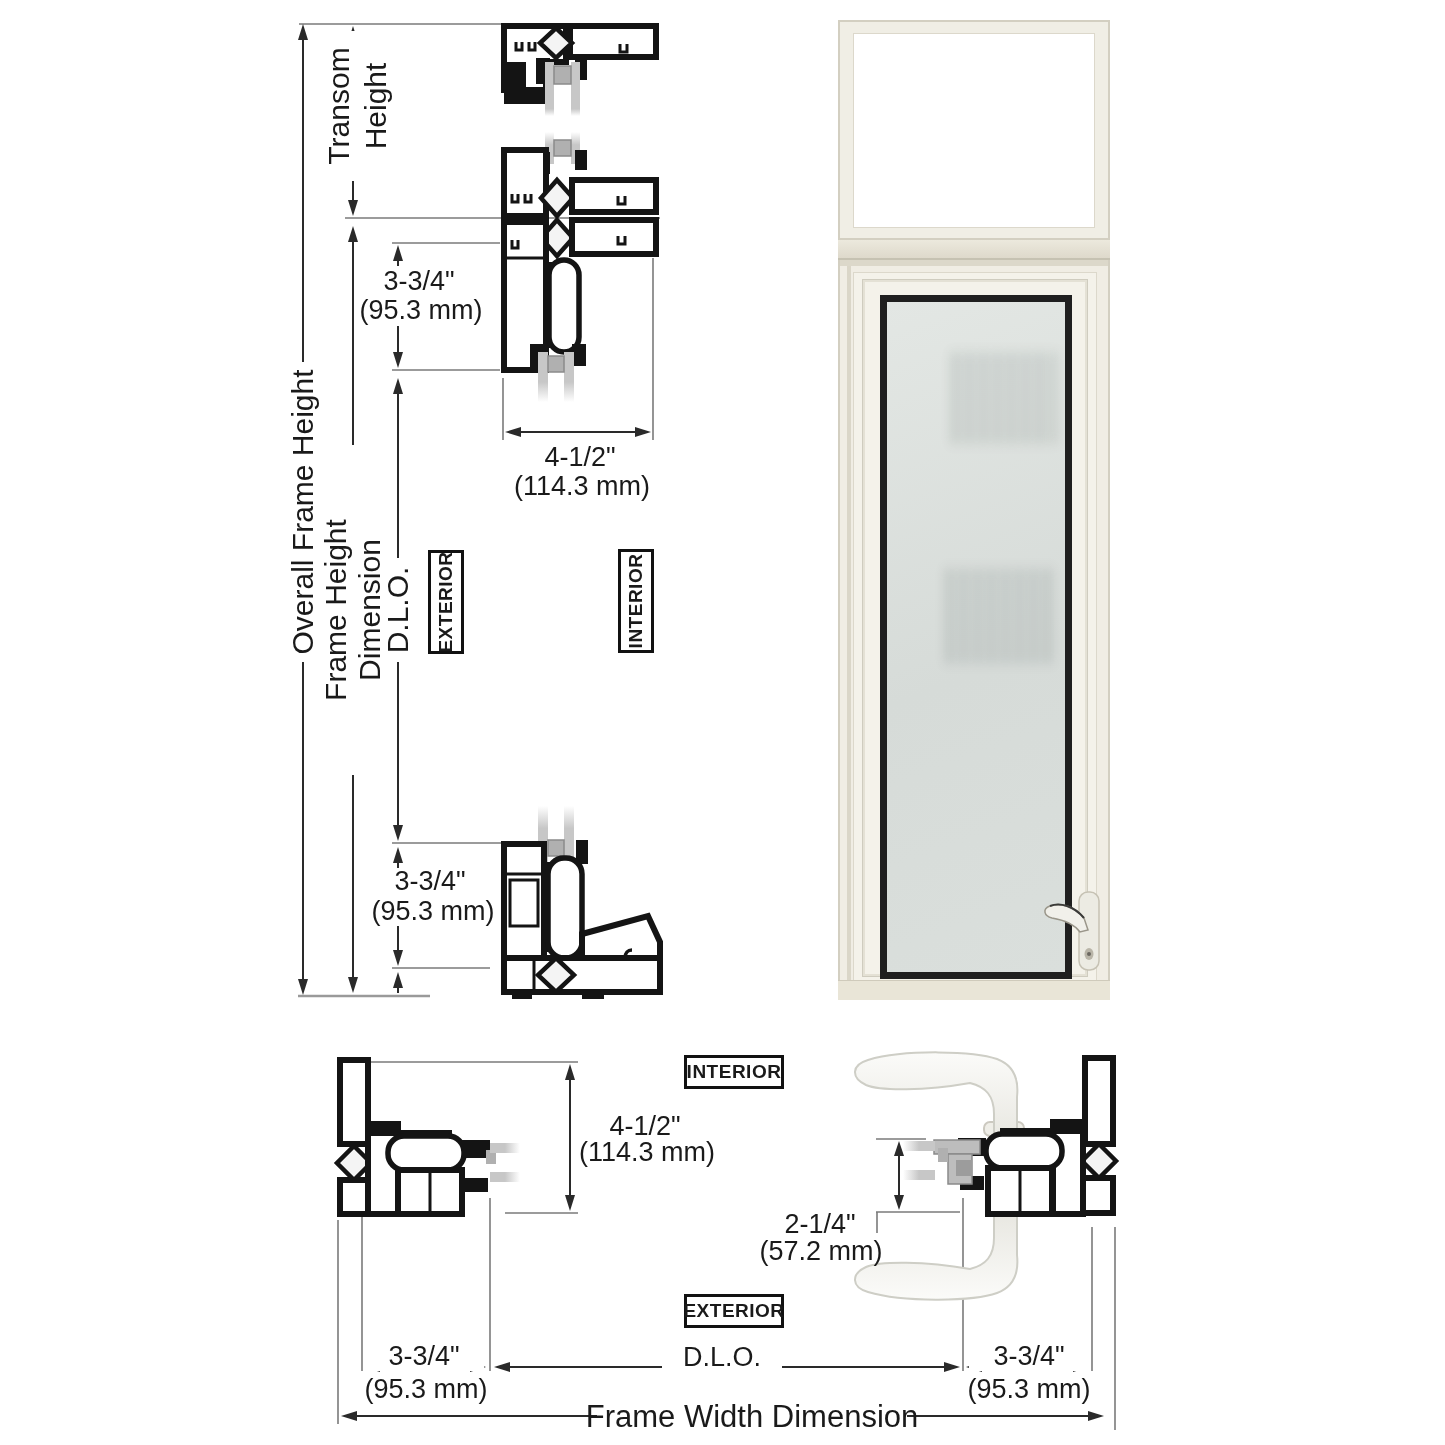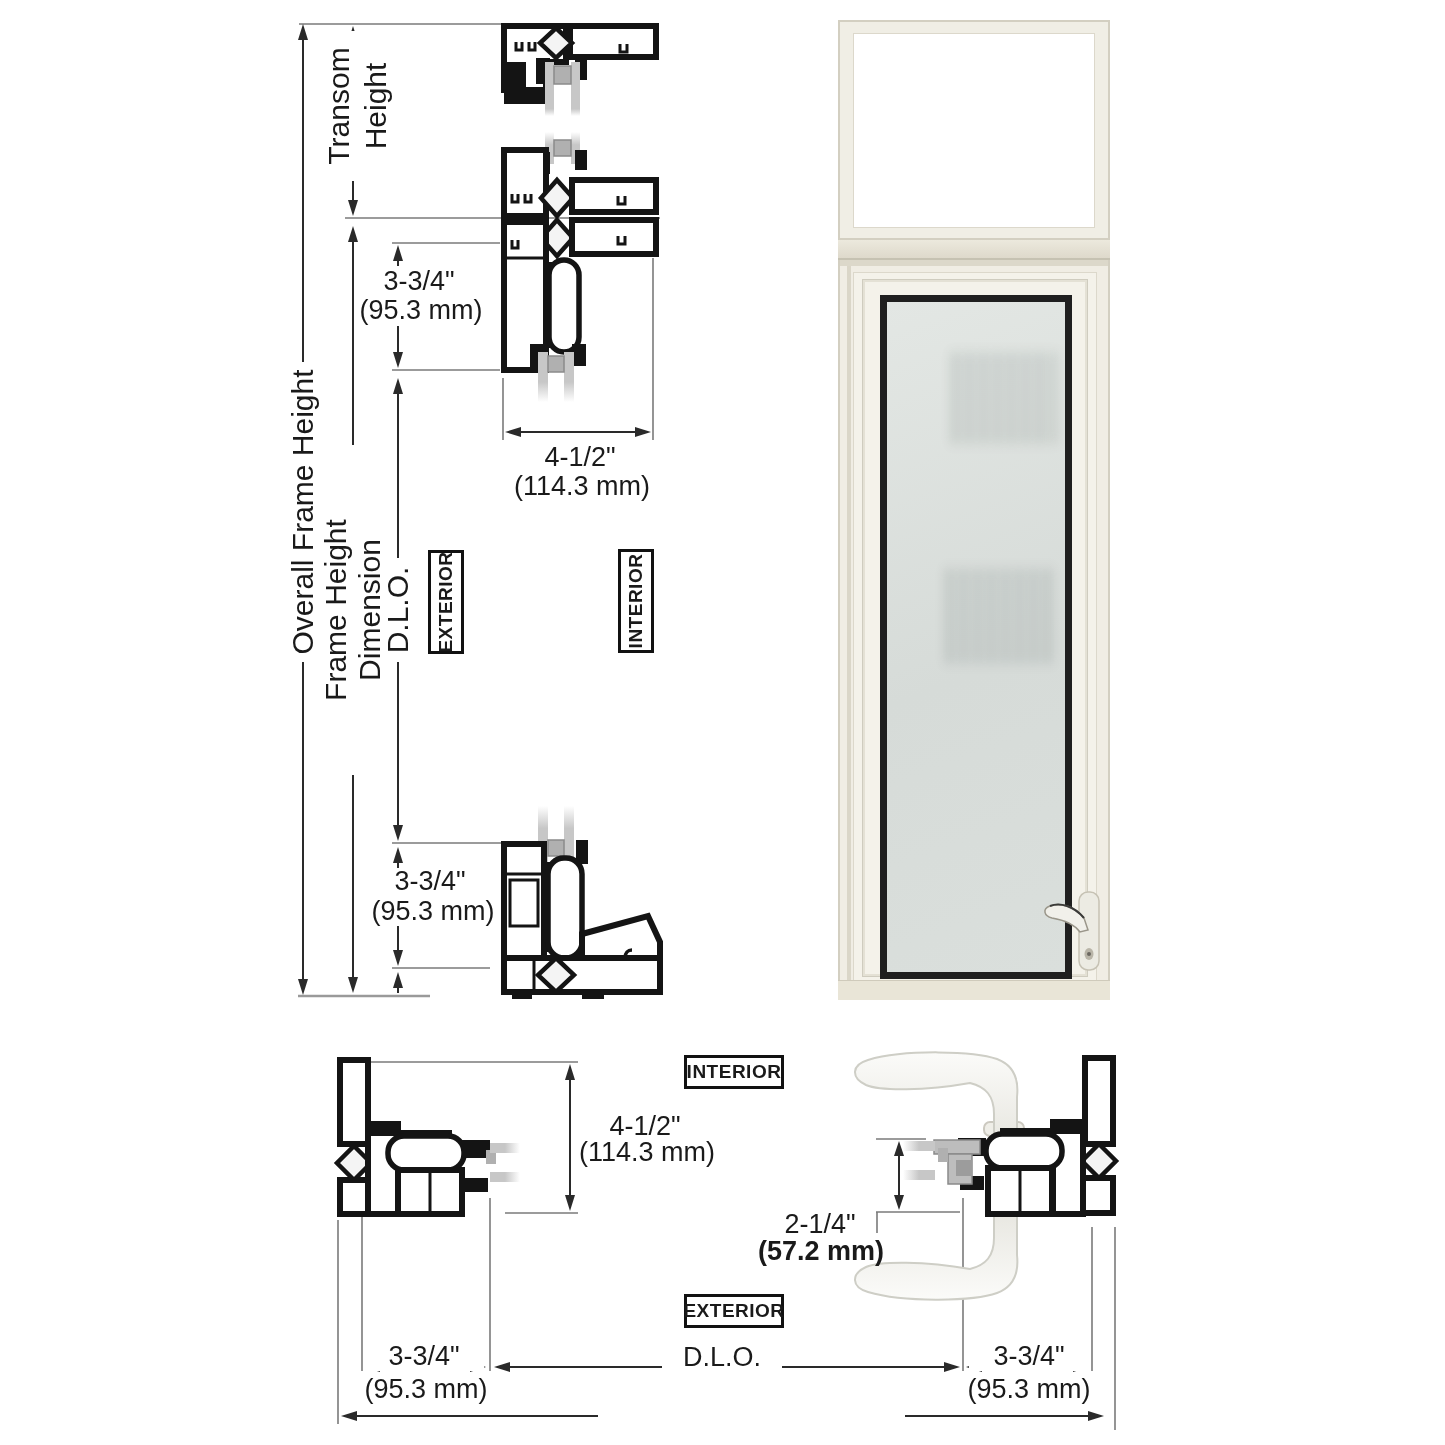--- a/index.html
+++ b/index.html
@@ -303,22 +303,23 @@
   <div class="dim" style="left:370px;top:866px;width:120px;height:30px;">3-3/4"</div>
   <div class="dim" style="left:348px;top:896px;width:170px;height:30px;">(95.3 mm)</div>
 
   <div class="hbox" style="left:684px;top:1055px;width:100px;height:34px;">INTERIOR</div>
   <div class="hbox" style="left:684px;top:1294px;width:100px;height:34px;">EXTERIOR</div>
 
   <div class="dim" style="left:585px;top:1111px;width:120px;height:30px;">4-1/2"</div>
   <div class="dim" style="left:557px;top:1137px;width:180px;height:30px;">(114.3 mm)</div>
 
   <div class="dim" style="left:760px;top:1209px;width:120px;height:30px;">2-1/4"</div>
-  <div class="dim" style="left:736px;top:1236px;width:170px;height:30px;font-weight:bold;">(57.2 mm)</div>
+  <div class="dim" style="left:736px;top:1236px;width:170px;height:30px;">(57.2 mm)</div>
 
   <div class="dim bgw" style="left:662px;top:1342px;width:120px;height:30px;">D.L.O.</div>
   <div class="dim bgw" style="left:364px;top:1341px;width:120px;height:30px;">3-3/4"</div>
   <div class="dim" style="left:341px;top:1374px;width:170px;height:30px;">(95.3 mm)</div>
   <div class="dim bgw" style="left:969px;top:1341px;width:120px;height:30px;">3-3/4"</div>
   <div class="dim" style="left:944px;top:1374px;width:170px;height:30px;">(95.3 mm)</div>
 
+  <div class="dim big bgw" style="left:597px;top:1399px;width:310px;height:34px;">Frame Width Dimension</div>
 
 </div>
 
 </body></html>

